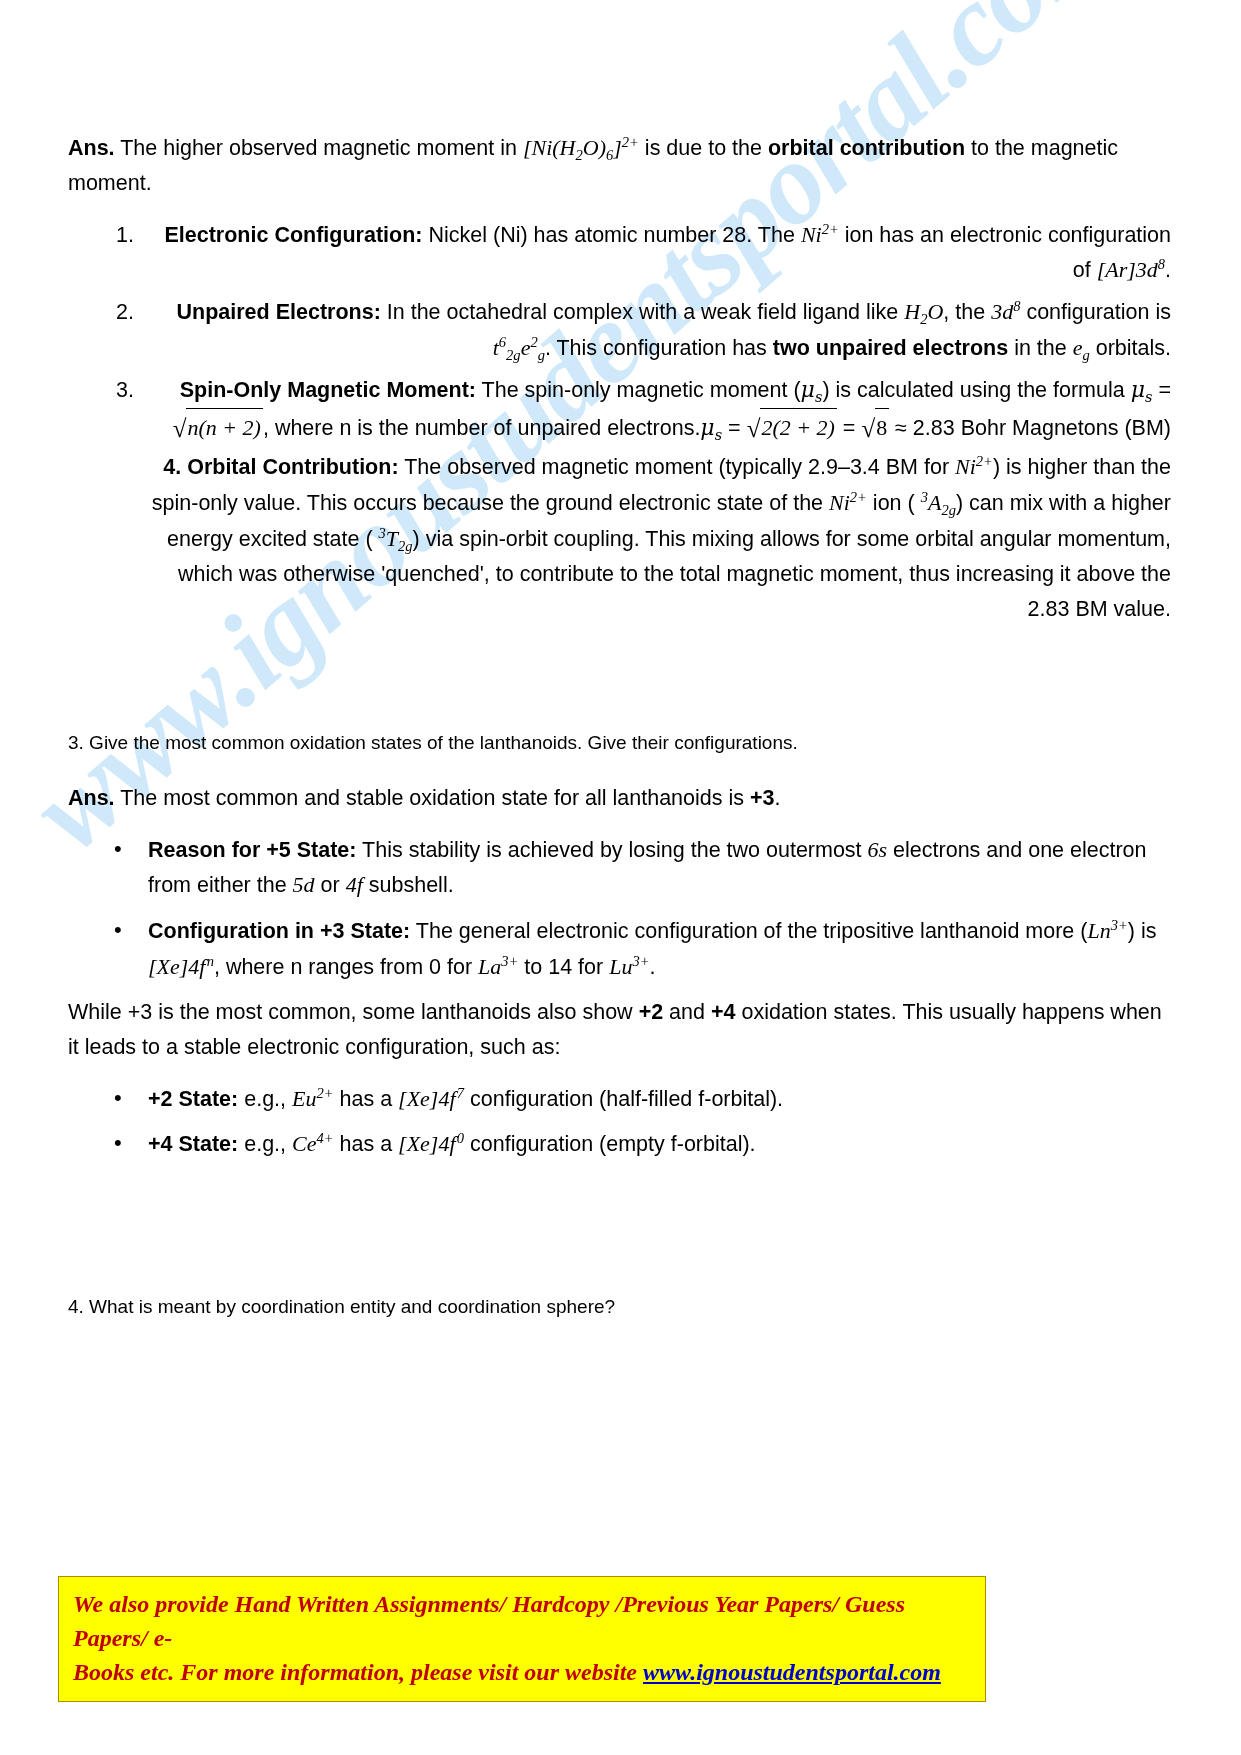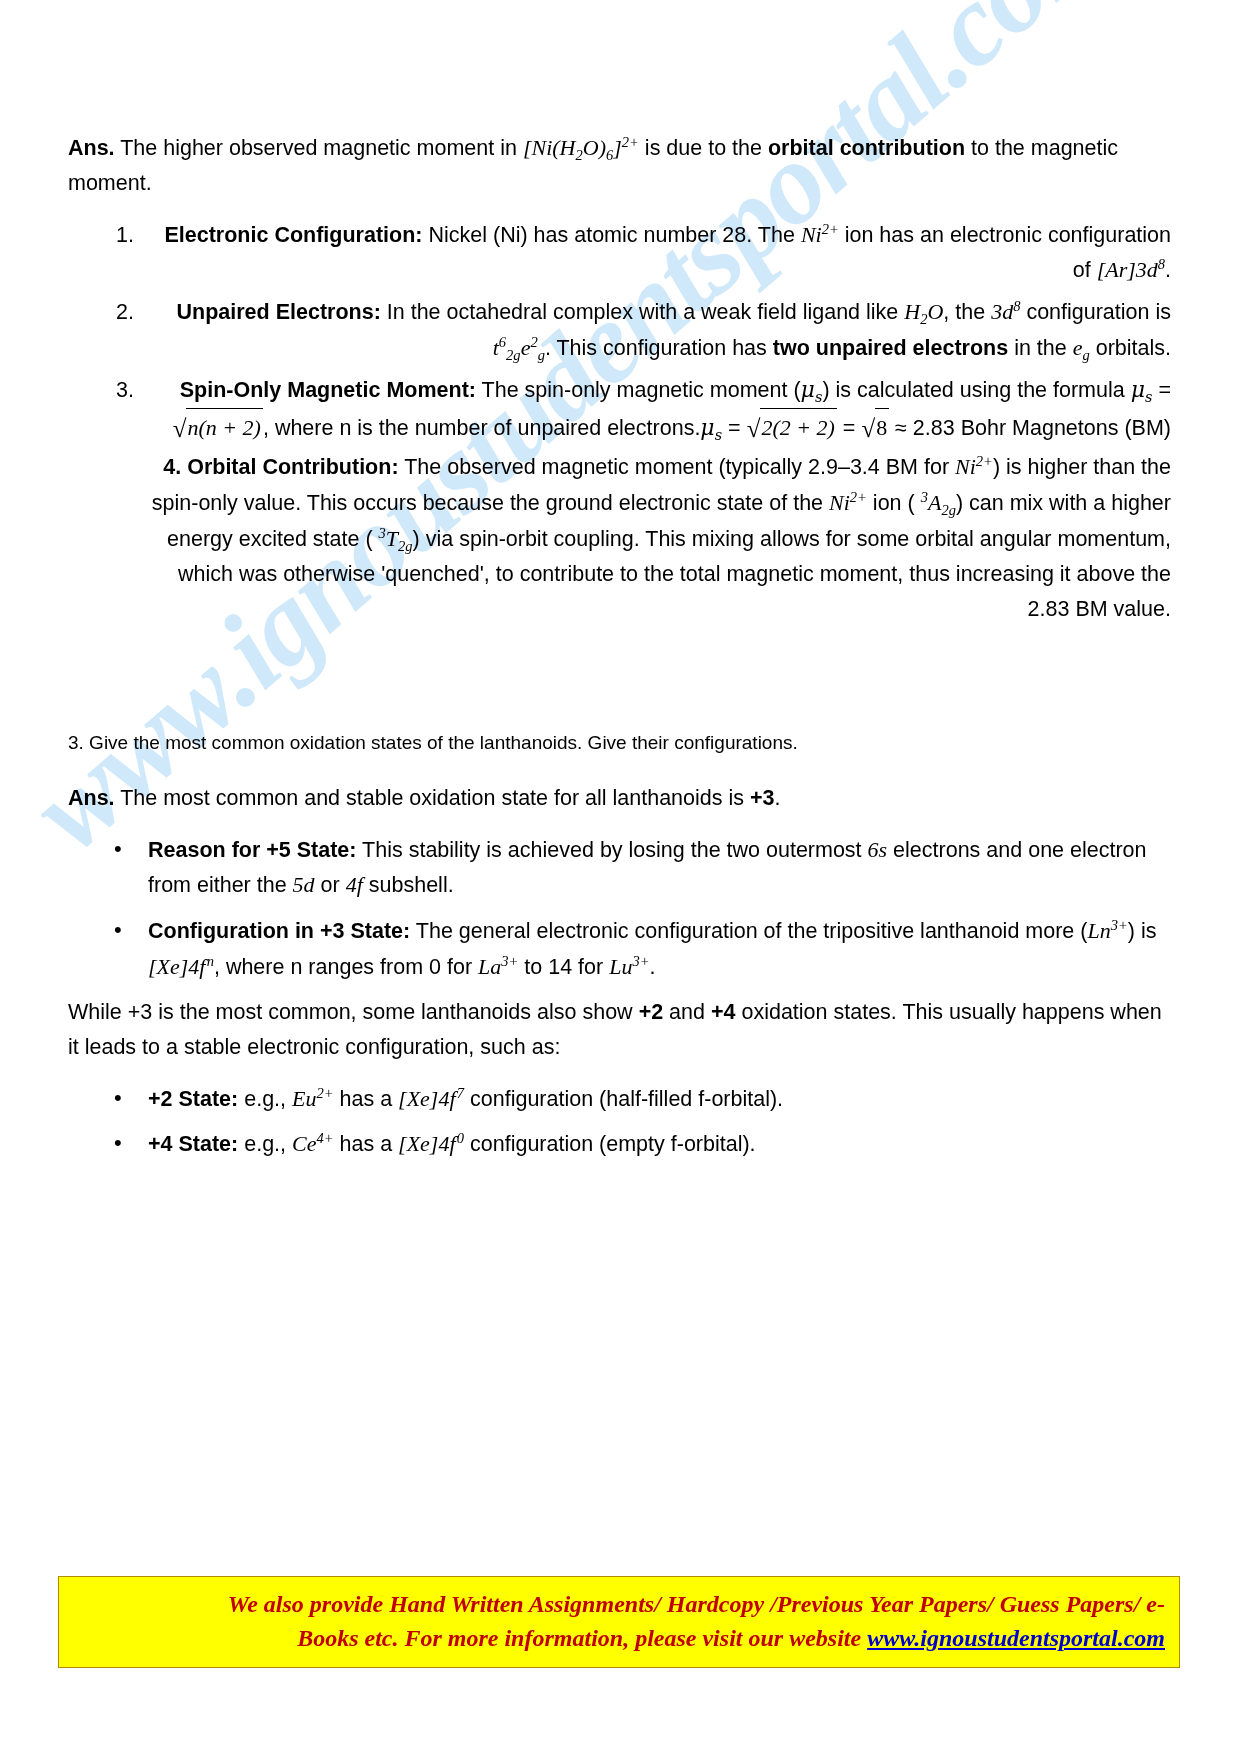--- a/index.html
+++ b/index.html
@@ -132,26 +132,26 @@
     font-size: 19px;
     line-height: 1.6;
     margin: 0 0 22px 0;
   }
 
   
   .footer-banner {
     position: absolute;
     left: 58px;
     top: 1576px;
-    width: 1122px;
+    width: 928px;
     box-sizing: border-box;
     background: #ffff00;
     border: 1.5px solid #b28b00;
-    padding: 10px 14px 12px 6px;
-    text-align: right;
+    padding: 10px 14px 12px 14px;
+    text-align: left;
     z-index: 3;
   }
   .footer-banner p {
     font-family: "Liberation Serif", serif;
     font-style: italic;
     font-weight: bold;
     font-size: 24px;
     line-height: 1.42;
     color: #c00000;
     margin: 0;
@@ -218,20 +218,21 @@
       <li>
         <span class="b">+2 State:</span><span> e.g., </span><span class="m">Eu<sup>2+</sup></span><span> has a </span><span class="m">[Xe]4f<sup> 7</sup></span><span> configuration (half-filled f-orbital).</span>
       </li>
       <li>
         <span class="b">+4 State:</span><span> e.g., </span><span class="m">Ce<sup>4+</sup></span><span> has a </span><span class="m">[Xe]4f<sup> 0</sup></span><span> configuration (empty f-orbital).</span>
       </li>
     </ul>
 
     <div class="spacer-xl"></div>
 
+    <p class="heading">4. What is meant by coordination entity and coordination sphere?</p>
 
   </div>
 
   <div class="footer-banner">
     <p>
       <span>We also provide Hand Written Assignments/ Hardcopy /Previous Year Papers/ Guess Papers/ e-</span><br>
       <span>Books etc. For more information, please visit our website </span><a href="#">www.ignoustudentsportal.com</a>
     </p>
   </div>
 

